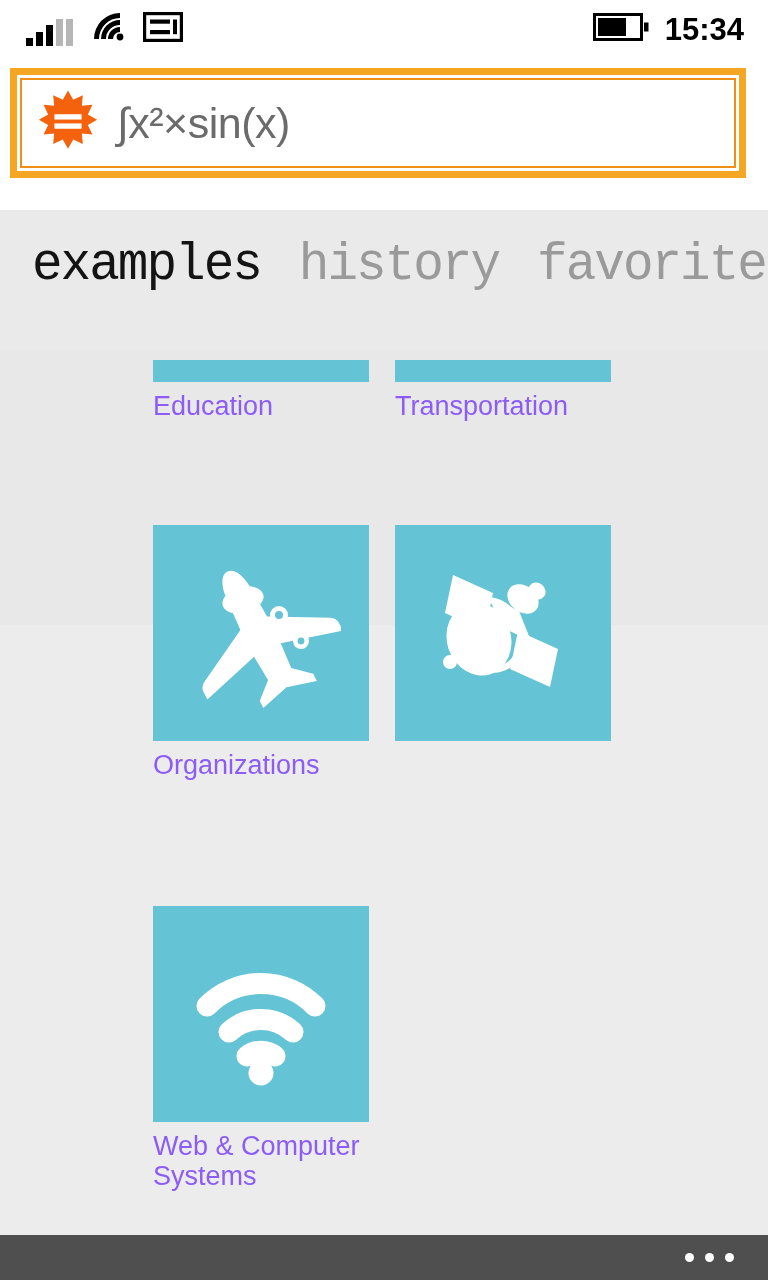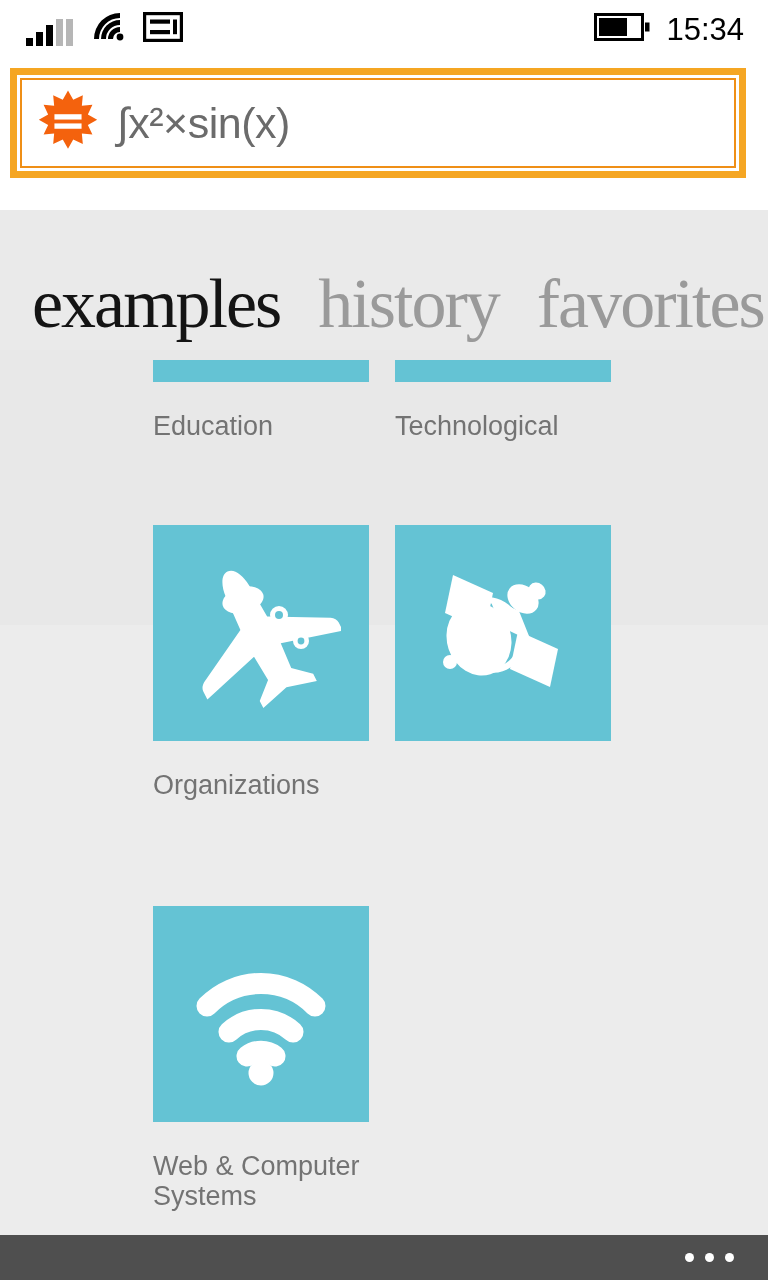--- a/index.html
+++ b/index.html
@@ -58,20 +58,21 @@
   .wifi-icon { width: 34px; height: 30px; }
   .sim-icon  { width: 40px; height: 30px; }
   .battery-icon { width: 56px; height: 28px; }
 
   .clock {
     font-size: 31px;
     color: #000;
     letter-spacing: 0px;
     line-height: 1;
     font-family: "Liberation Sans", sans-serif;
+    font-weight: bold;
   }
 
   
   .search-wrap {
     position: absolute;
     top: 58px; left: 0;
     width: 768px;
     height: 152px;
     background: #ffffff;
     box-sizing: border-box;
@@ -127,27 +128,26 @@
     position: absolute;
     top: 30px; left: 0;
     width: 900px;
     display: flex;
     align-items: baseline;
     white-space: nowrap;
     padding-left: 32px;
     box-sizing: border-box;
   }
   .tab {
-    font-size: 70px;
+    font-size: 51px;
     line-height: 1;
     font-weight: 300;
-    font-family: Liberation Serif, serif;
+    font-family: Liberation Mono, monospace;
     letter-spacing: -2px;
     margin-right: 38px;
-    margin-top: 29px;
   }
   .tab.active { color: #141414; }
   .tab.inactive { color: #9a9a9a; }
 
   .tile-area {
     position: absolute;
     top: 140px; left: 0;
     width: 768px;
     height: 885px;
   }
@@ -176,24 +176,24 @@
     display: flex;
     align-items: center;
     justify-content: center;
     overflow: hidden;
   }
   .tile-img.clipped {
     height: 22px;
     align-items: flex-end;
   }
   .tile-label {
-    margin-top: 29px;
+    margin-top: 9px;
     font-size: 27px;
     line-height: 30px;
-    color: #737373;
+    color: #8b5cf6;
     font-family: "Liberation Sans", sans-serif;
     letter-spacing: 0px;
   }
 
   .col-1 { left: 153px; }
   .col-2 { left: 395px; }
 
   .row-1 { top: 10px; }
   .row-2 { top: 175px; }
   .row-3 { top: 556px; }
@@ -298,21 +298,21 @@
     <div class="band-top"></div>
     <div class="band-bottom"></div>
 
     <div class="tile col-1 row-1">
       <div class="tile-img clipped"></div>
       <div class="tile-label">Education</div>
     </div>
 
     <div class="tile col-2 row-1">
       <div class="tile-img clipped"></div>
-      <div class="tile-label">Technological</div>
+      <div class="tile-label">Transportation</div>
     </div>
 
     <div class="tile col-1 row-2">
       <div class="tile-img">
         <svg viewBox="0 0 160 160" width="160" height="160">
           <g fill="#ffffff" transform="rotate(-27 80 80)">
             <path d="M78 10 c7 0 12 9 13 22 l2 36 56 30 c3 2 5 5 5 8 l0 9 -61 -17
                      -2 27 17 15 0 8 -30 -8 -30 8 0 -8 17 -15 -2 -27 -61 17 0 -9
                      c0 -3 2 -6 5 -8 l56 -30 2 -36 c1 -13 6 -22 13 -22 z"></path>
           </g>

